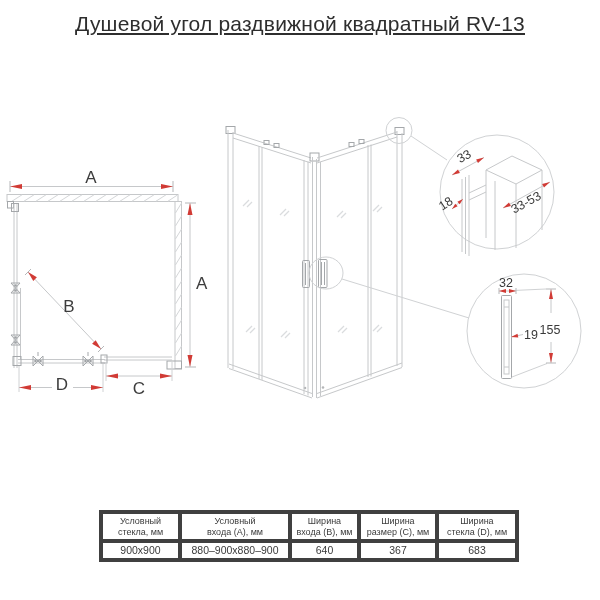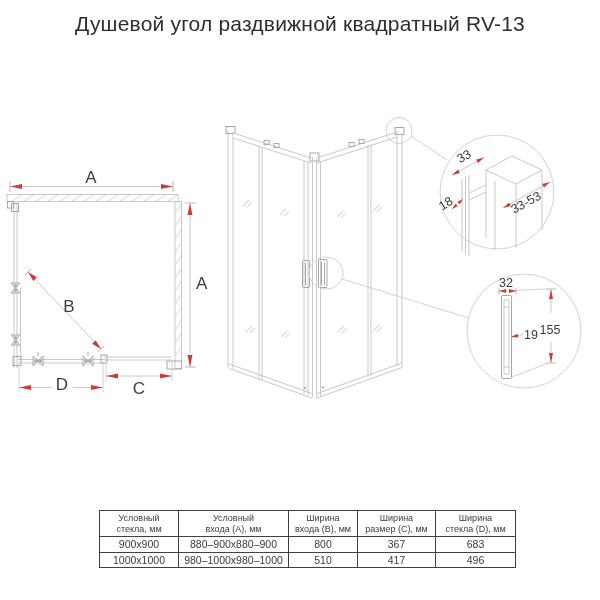--- a/index.html
+++ b/index.html
@@ -1,32 +1,32 @@
 <!DOCTYPE html>
 <html><head>
 <meta charset="utf-8">
 <style>
   html,body{margin:0;padding:0;background:#fff;}
   body{width:600px;height:600px;position:relative;overflow:hidden;
        font-family:"Liberation Sans",sans-serif;}
   .title-block{position:absolute;top:11px;left:0;width:600px;text-align:center;
-       font-size:21px;line-height:26px;color:#2e2e2e;letter-spacing:.2px;}
+       font-size:21px;line-height:26px;color:#2e2e2e;letter-spacing:.2px;text-decoration:underline;}
   svg{position:absolute;left:0;top:0;}
   .ln{stroke:#c6c8ca;stroke-width:1;fill:none;}
   .ln2{stroke:#a4a7aa;stroke-width:1;fill:none;}
   .hatch{stroke:#d4d6d8;stroke-width:1;fill:none;}
   .faint{stroke:#d0d2d4;stroke-width:1;fill:none;}
   .spark{stroke:#dadcde;stroke-width:1.2;fill:none;}
   .red{fill:#d13b35;stroke:none;}
   .tick{stroke:#b5b7b9;stroke-width:1;fill:none;}
   .lbl{fill:#3d3d3d;font-size:17px;}
   .dimnum{fill:#3a3a3a;font-size:12.5px;}
   table.sizes{position:absolute;left:99px;top:510px;width:416px;
        border-collapse:collapse;table-layout:fixed;}
-  table.sizes th,table.sizes td{border:1px solid #404040;text-align:center;
+  table.sizes th,table.sizes td{border:4px solid #404040;text-align:center;
        vertical-align:middle;color:#3b3b3b;padding:0;font-weight:400;}
   table.sizes th{font-size:9px;line-height:11px;height:25px;}
   table.sizes td{font-size:10.5px;height:14.5px;}
 </style>
 </head>
 <body>
 
 <div class="title-block">
   <div>Душевой угол раздвижной квадратный RV-13</div>
 </div>
@@ -342,25 +342,18 @@
       <th>
         <div>Ширина</div>
         <div>стекла (D), мм</div>
       </th>
     </tr>
   </thead>
   <tbody>
     <tr>
       <td>900x900</td>
       <td>880–900x880–900</td>
-      <td>800</td>
+      <td>640</td>
       <td>367</td>
       <td>683</td>
     </tr>
-    <tr>
-      <td>1000x1000</td>
-      <td>980–1000x980–1000</td>
-      <td>510</td>
-      <td>417</td>
-      <td>496</td>
-    </tr>
   </tbody>
 </table>
 
 </body></html>

